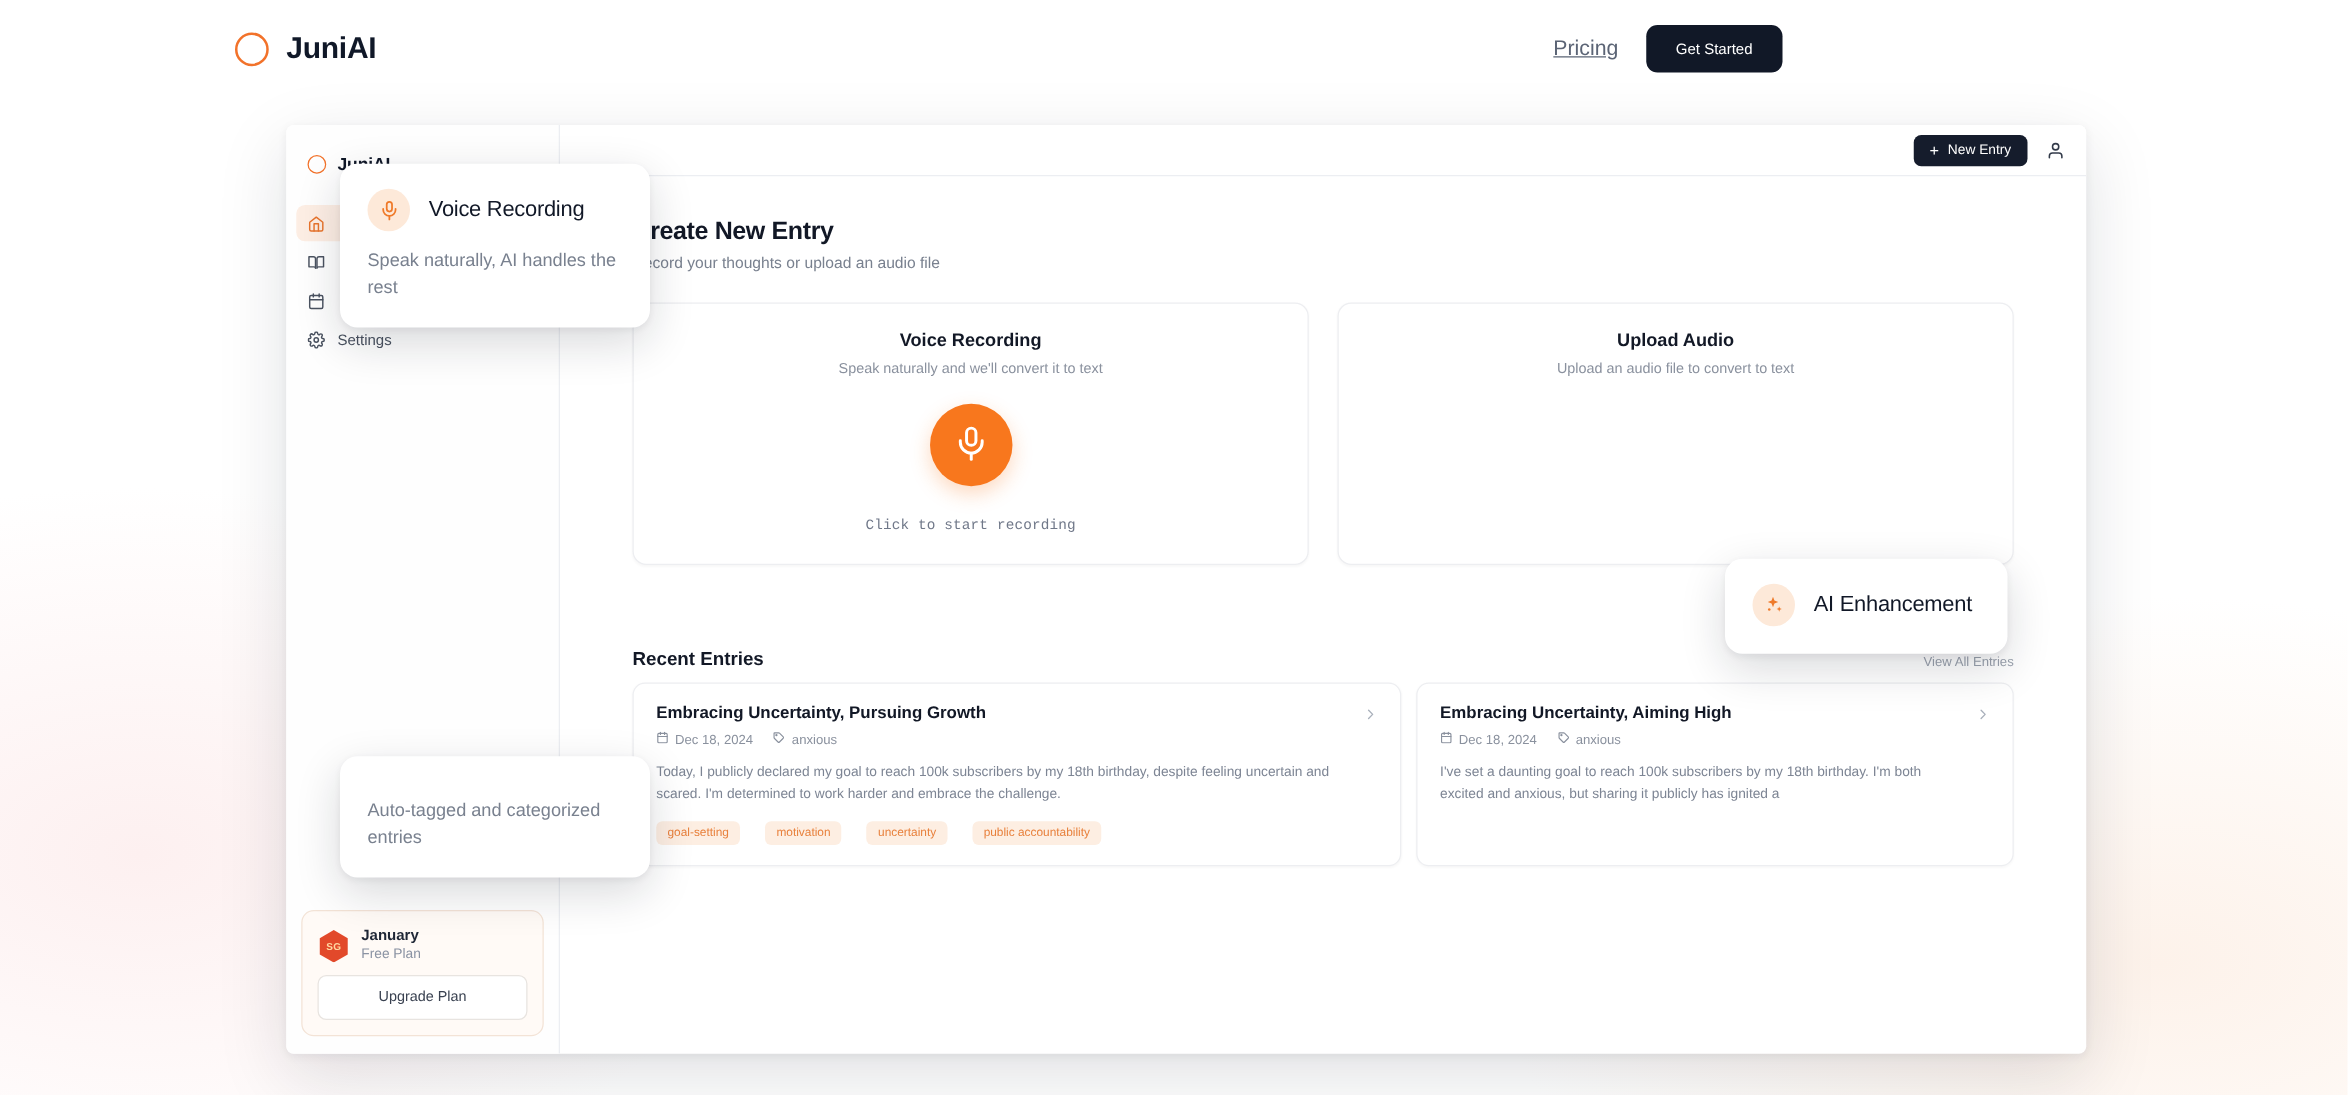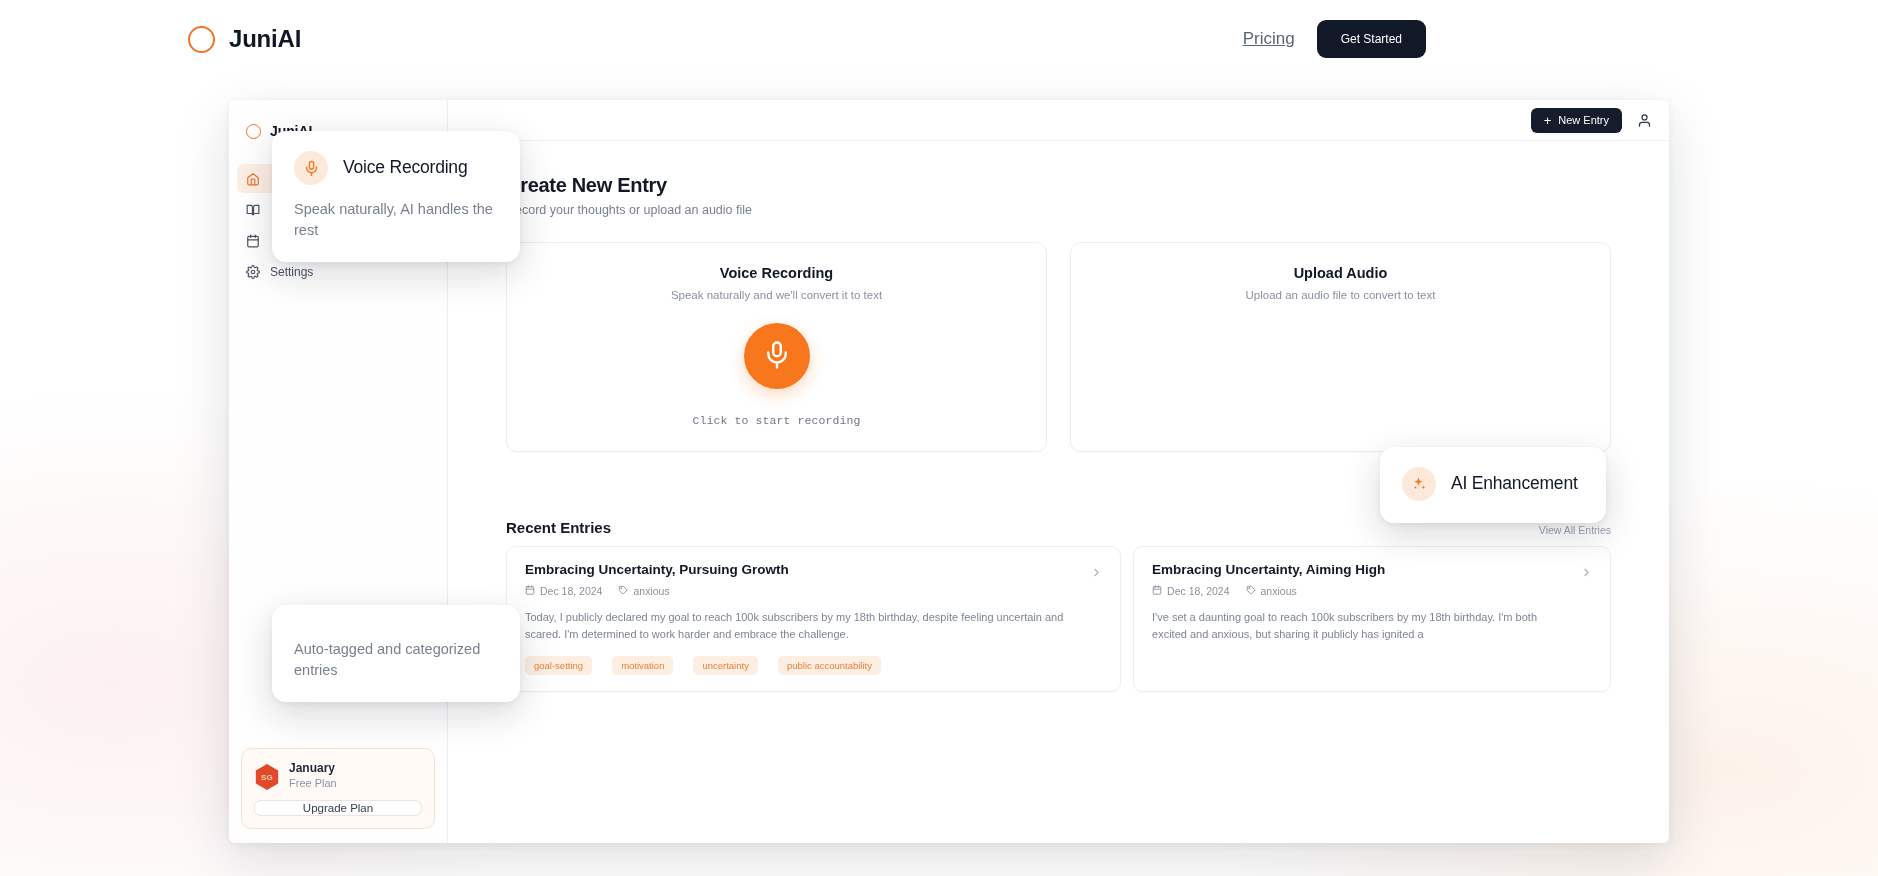--- a/index.html
+++ b/index.html
@@ -78,21 +78,21 @@
   .plan-badge {
     width: 26px; height: 26px; flex: 0 0 26px;
     background: #e2492a; color: #ffd7a0;
     font-size: 8px; font-weight: 700; letter-spacing: .3px;
     display: flex; align-items: center; justify-content: center;
     clip-path: polygon(50% 0%, 93% 25%, 93% 75%, 50% 100%, 7% 75%, 7% 25%);
   }
   .plan-name { font-size: 12px; font-weight: 600; color: #1f2736; line-height: 1.25; }
   .plan-sub { font-size: 11px; color: #8b93a3; line-height: 1.3; }
   .upgrade-btn {
-    margin-top: 10px; width: 100%; height: 16px;
+    margin-top: 10px; width: 100%; height: 36px;
     background: #ffffff; border: 1px solid #e8e4e0; border-radius: 7px;
     font-size: 11.5px; color: #394150; cursor: pointer; font-family: inherit;
   }
 
   
   .main { flex: 1; height: 100%; display: flex; flex-direction: column; min-width: 0; }
   .topbar {
     height: 41px; border-bottom: 1px solid #eceef2;
     display: flex; align-items: center; justify-content: flex-end;
     padding-right: 16px; gap: 13px; background: #fff;

